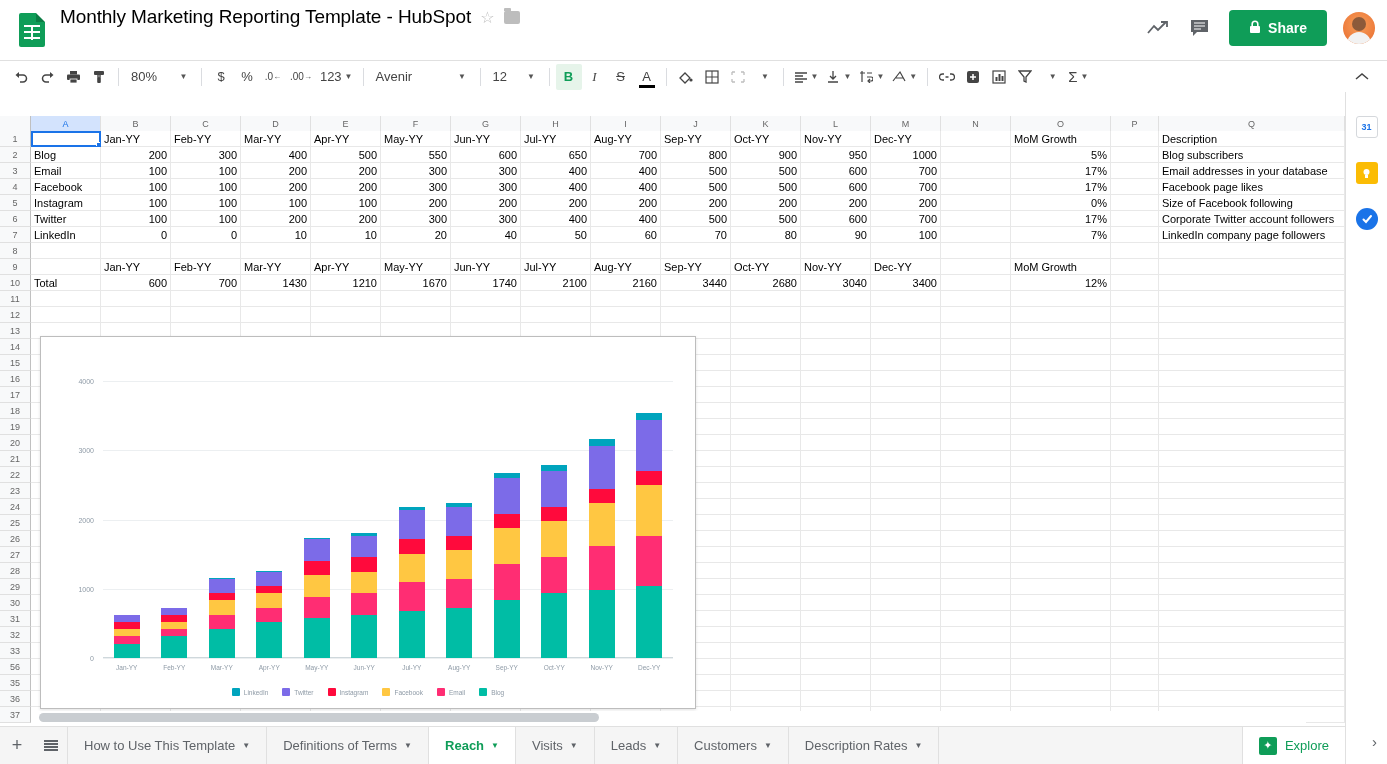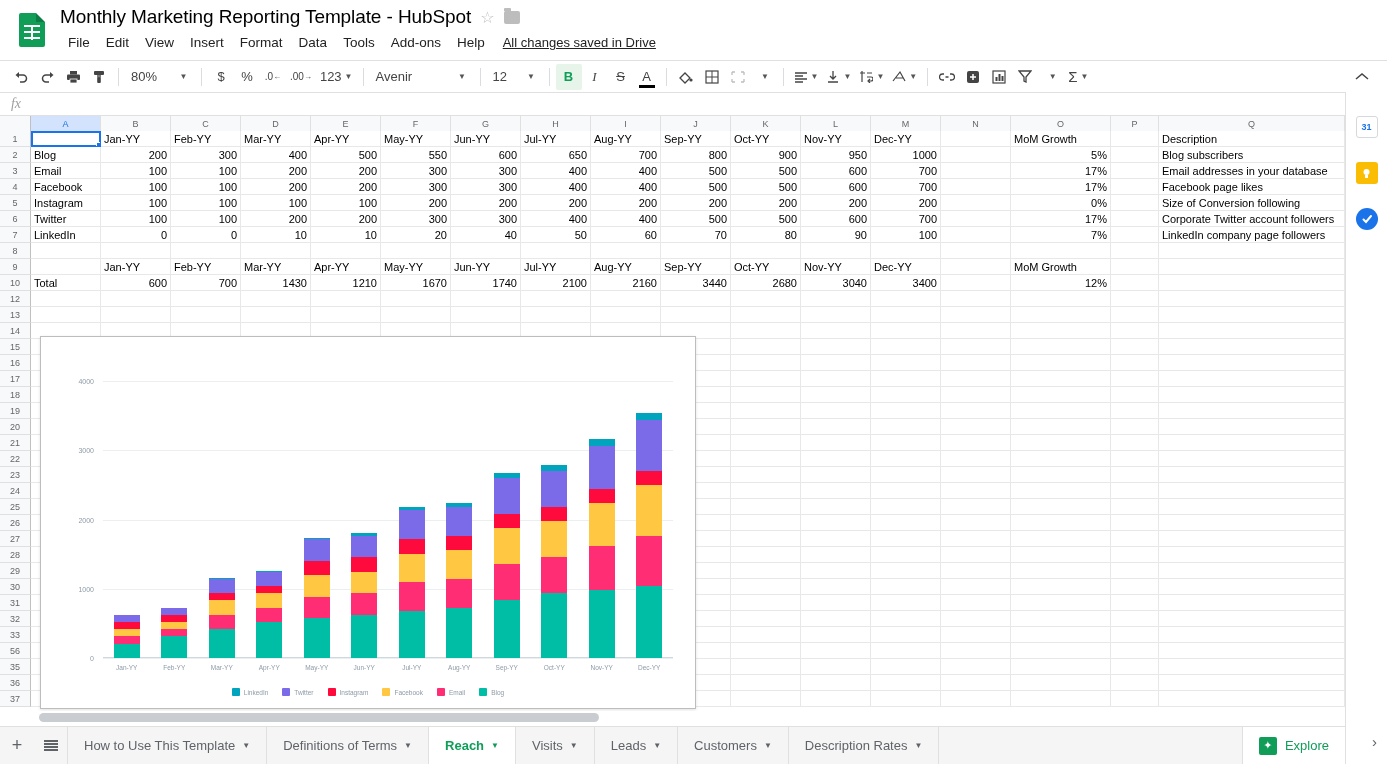--- a/index.html
+++ b/index.html
@@ -162,33 +162,45 @@
         </div>
       </div>
     </div>
 
     <div class="title-row">
       <span class="doc-title">Monthly Marketing Reporting Template - HubSpot</span>
       <span class="star-icon">☆</span>
       <span class="folder-icon"></span>
     </div>
 
-    <div class="menu-row">
-      <span class="menu-item">File</span>
-      <span class="menu-item">Edit</span>
-      <span class="menu-item">View</span>
-      <span class="menu-item">Insert</span>
-      <span class="menu-item">Format</span>
-      <span class="menu-item">Data</span>
-      <span class="menu-item">Tools</span>
-      <span class="menu-item">Add-ons</span>
-      <span class="menu-item">Help</span>
-      <span class="saved-note">All changes saved in Drive</span>
+
+    <div class="top-right">
+      <span class="tr-icon">
+        <svg width="22" height="16" viewBox="0 0 22 16">
+            <polyline points="1,13 7,6 11,10 19,2" fill="none" stroke="#5f6368" stroke-width="1.8"></polyline>
+            <polyline points="14,2 20,2 20,7" fill="none" stroke="#5f6368" stroke-width="1.8"></polyline>
+          </svg>
+      </span>
+      <span class="tr-icon">
+        <svg width="20" height="18" viewBox="0 0 20 18">
+            <path d="M1 1h17v12H7l-4,4v-4H1z" fill="#5f6368"></path>
+            <path d="M4 4h11M4 7h11M4 10h7" stroke="#fff" stroke-width="1.2"></path>
+          </svg>
+      </span>
+      <button class="share-btn">
+        <span>
+          <svg width="12" height="14" viewBox="0 0 12 14">
+              <rect x="1" y="6" width="10" height="7" rx="1" fill="#fff"></rect>
+              <path d="M3.2 6V4a2.8 2.8 0 0 1 5.6 0v2" fill="none" stroke="#fff" stroke-width="1.6"></path>
+            </svg>
+        </span>
+        <span>Share</span>
+      </button>
+      <span class="avatar"></span>
     </div>
-
   </div>
 
   <div class="toolbar">
     <span class="tb">
       <svg width="15" height="13" viewBox="0 0 15 13">
           <path d="M3 5h6a3.5 3.5 0 0 1 0 7H6" fill="none" stroke="#444" stroke-width="1.5"></path>
           <path d="M5 2 1.5 5 5 8z" fill="#444"></path>
         </svg>
     </span>
     <span class="tb">
@@ -347,24 +359,20 @@
         <span class="caret">▼</span>
     </span>
 
     <span class="tb collapse">
       <svg width="14" height="9" viewBox="0 0 14 9">
           <path d="M1 7 7 2l6 5" fill="none" stroke="#444" stroke-width="1.5"></path>
         </svg>
     </span>
   </div>
 
-  <div class="formulabar">
-    <span class="fx">fx</span>
-    <input class="finput" value="" style="">
-  </div>
 
   <div class="gridwrap">
     <div class="colhdr">
       <div class="corner"></div>
       <div id="colhdrs" style="display:flex">
           <div class="ch sel" style="width: 70px;">A</div>
           <div class="ch" style="width: 70px;">B</div>
           <div class="ch" style="width: 70px;">C</div>
           <div class="ch" style="width: 70px;">D</div>
           <div class="ch" style="width: 70px;">E</div>
@@ -474,21 +482,21 @@
           <div class="cell num" style="width: 70px; flex: 0 0 70px;">200</div>
           <div class="cell num" style="width: 70px; flex: 0 0 70px;">200</div>
           <div class="cell num" style="width: 70px; flex: 0 0 70px;">200</div>
           <div class="cell num" style="width: 70px; flex: 0 0 70px;">200</div>
           <div class="cell num" style="width: 70px; flex: 0 0 70px;">200</div>
           <div class="cell num" style="width: 70px; flex: 0 0 70px;">200</div>
           <div class="cell num" style="width: 70px; flex: 0 0 70px;">200</div>
           <div class="cell" style="width: 70px; flex: 0 0 70px;"></div>
           <div class="cell num" style="width: 100px; flex: 0 0 100px;">0%</div>
           <div class="cell" style="width: 48px; flex: 0 0 48px;"></div>
-          <div class="cell" style="width: 186px; flex: 0 0 186px;">Size of Conversion following</div>
+          <div class="cell" style="width: 186px; flex: 0 0 186px;">Size of Facebook following</div>
         </div>
         <div class="row">
           <div class="rh">6</div>
           <div class="cell" style="width: 70px; flex: 0 0 70px;">Twitter</div>
           <div class="cell num" style="width: 70px; flex: 0 0 70px;">100</div>
           <div class="cell num" style="width: 70px; flex: 0 0 70px;">100</div>
           <div class="cell num" style="width: 70px; flex: 0 0 70px;">200</div>
           <div class="cell num" style="width: 70px; flex: 0 0 70px;">200</div>
           <div class="cell num" style="width: 70px; flex: 0 0 70px;">300</div>
           <div class="cell num" style="width: 70px; flex: 0 0 70px;">300</div>
@@ -573,20 +581,40 @@
           <div class="cell num" style="width: 70px; flex: 0 0 70px;">1670</div>
           <div class="cell num" style="width: 70px; flex: 0 0 70px;">1740</div>
           <div class="cell num" style="width: 70px; flex: 0 0 70px;">2100</div>
           <div class="cell num" style="width: 70px; flex: 0 0 70px;">2160</div>
           <div class="cell num" style="width: 70px; flex: 0 0 70px;">3440</div>
           <div class="cell num" style="width: 70px; flex: 0 0 70px;">2680</div>
           <div class="cell num" style="width: 70px; flex: 0 0 70px;">3040</div>
           <div class="cell num" style="width: 70px; flex: 0 0 70px;">3400</div>
           <div class="cell" style="width: 70px; flex: 0 0 70px;"></div>
           <div class="cell num" style="width: 100px; flex: 0 0 100px;">12%</div>
+          <div class="cell" style="width: 48px; flex: 0 0 48px;"></div>
+          <div class="cell" style="width: 186px; flex: 0 0 186px;"></div>
+        </div>
+        <div class="row">
+          <div class="rh">11</div>
+          <div class="cell" style="width: 70px; flex: 0 0 70px;"></div>
+          <div class="cell" style="width: 70px; flex: 0 0 70px;"></div>
+          <div class="cell" style="width: 70px; flex: 0 0 70px;"></div>
+          <div class="cell" style="width: 70px; flex: 0 0 70px;"></div>
+          <div class="cell" style="width: 70px; flex: 0 0 70px;"></div>
+          <div class="cell" style="width: 70px; flex: 0 0 70px;"></div>
+          <div class="cell" style="width: 70px; flex: 0 0 70px;"></div>
+          <div class="cell" style="width: 70px; flex: 0 0 70px;"></div>
+          <div class="cell" style="width: 70px; flex: 0 0 70px;"></div>
+          <div class="cell" style="width: 70px; flex: 0 0 70px;"></div>
+          <div class="cell" style="width: 70px; flex: 0 0 70px;"></div>
+          <div class="cell" style="width: 70px; flex: 0 0 70px;"></div>
+          <div class="cell" style="width: 70px; flex: 0 0 70px;"></div>
+          <div class="cell" style="width: 70px; flex: 0 0 70px;"></div>
+          <div class="cell" style="width: 100px; flex: 0 0 100px;"></div>
           <div class="cell" style="width: 48px; flex: 0 0 48px;"></div>
           <div class="cell" style="width: 186px; flex: 0 0 186px;"></div>
         </div>
         <div class="row">
           <div class="rh">12</div>
           <div class="cell" style="width: 70px; flex: 0 0 70px;"></div>
           <div class="cell" style="width: 70px; flex: 0 0 70px;"></div>
           <div class="cell" style="width: 70px; flex: 0 0 70px;"></div>
           <div class="cell" style="width: 70px; flex: 0 0 70px;"></div>
           <div class="cell" style="width: 70px; flex: 0 0 70px;"></div>

